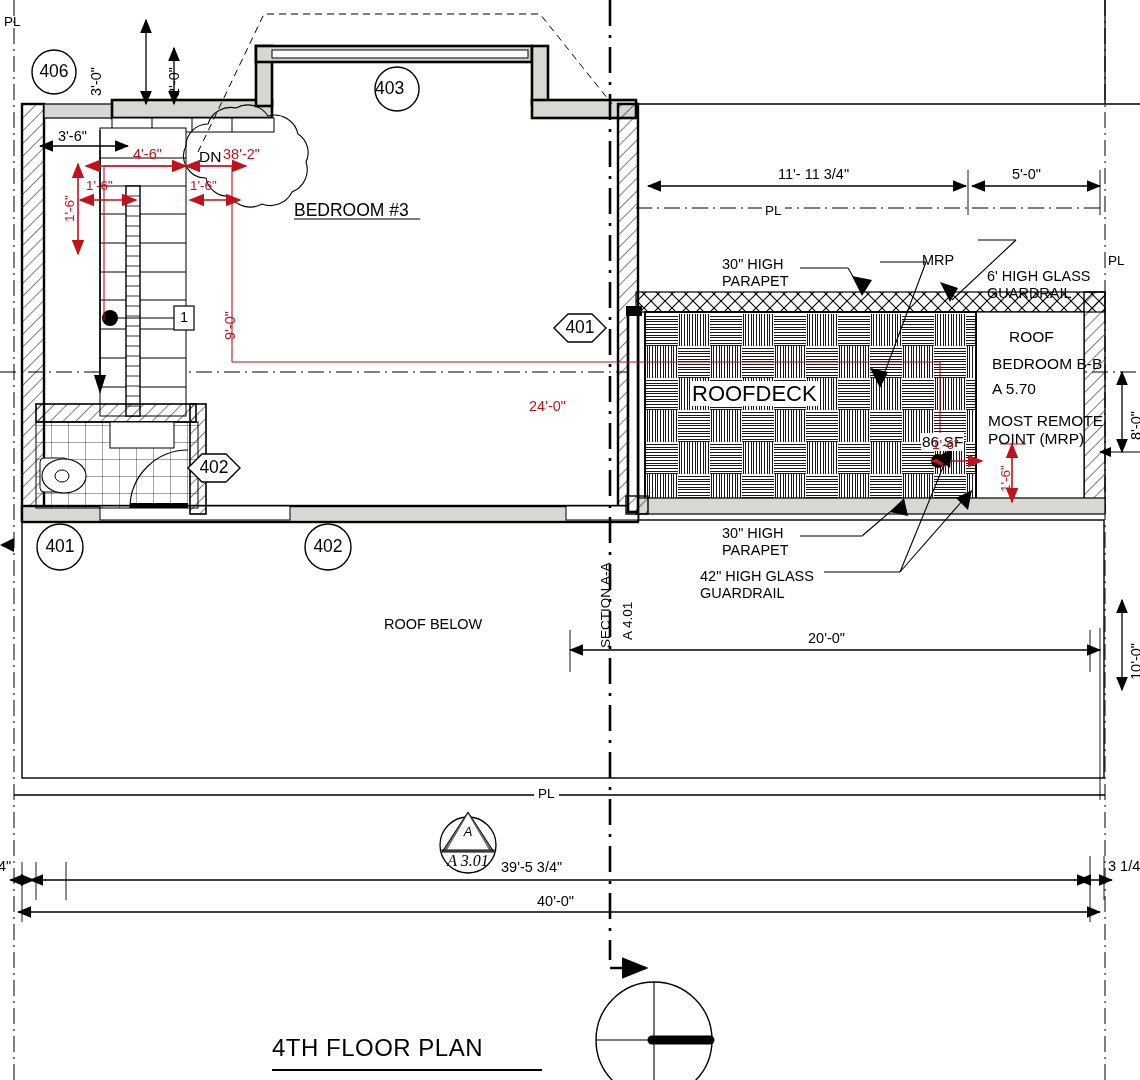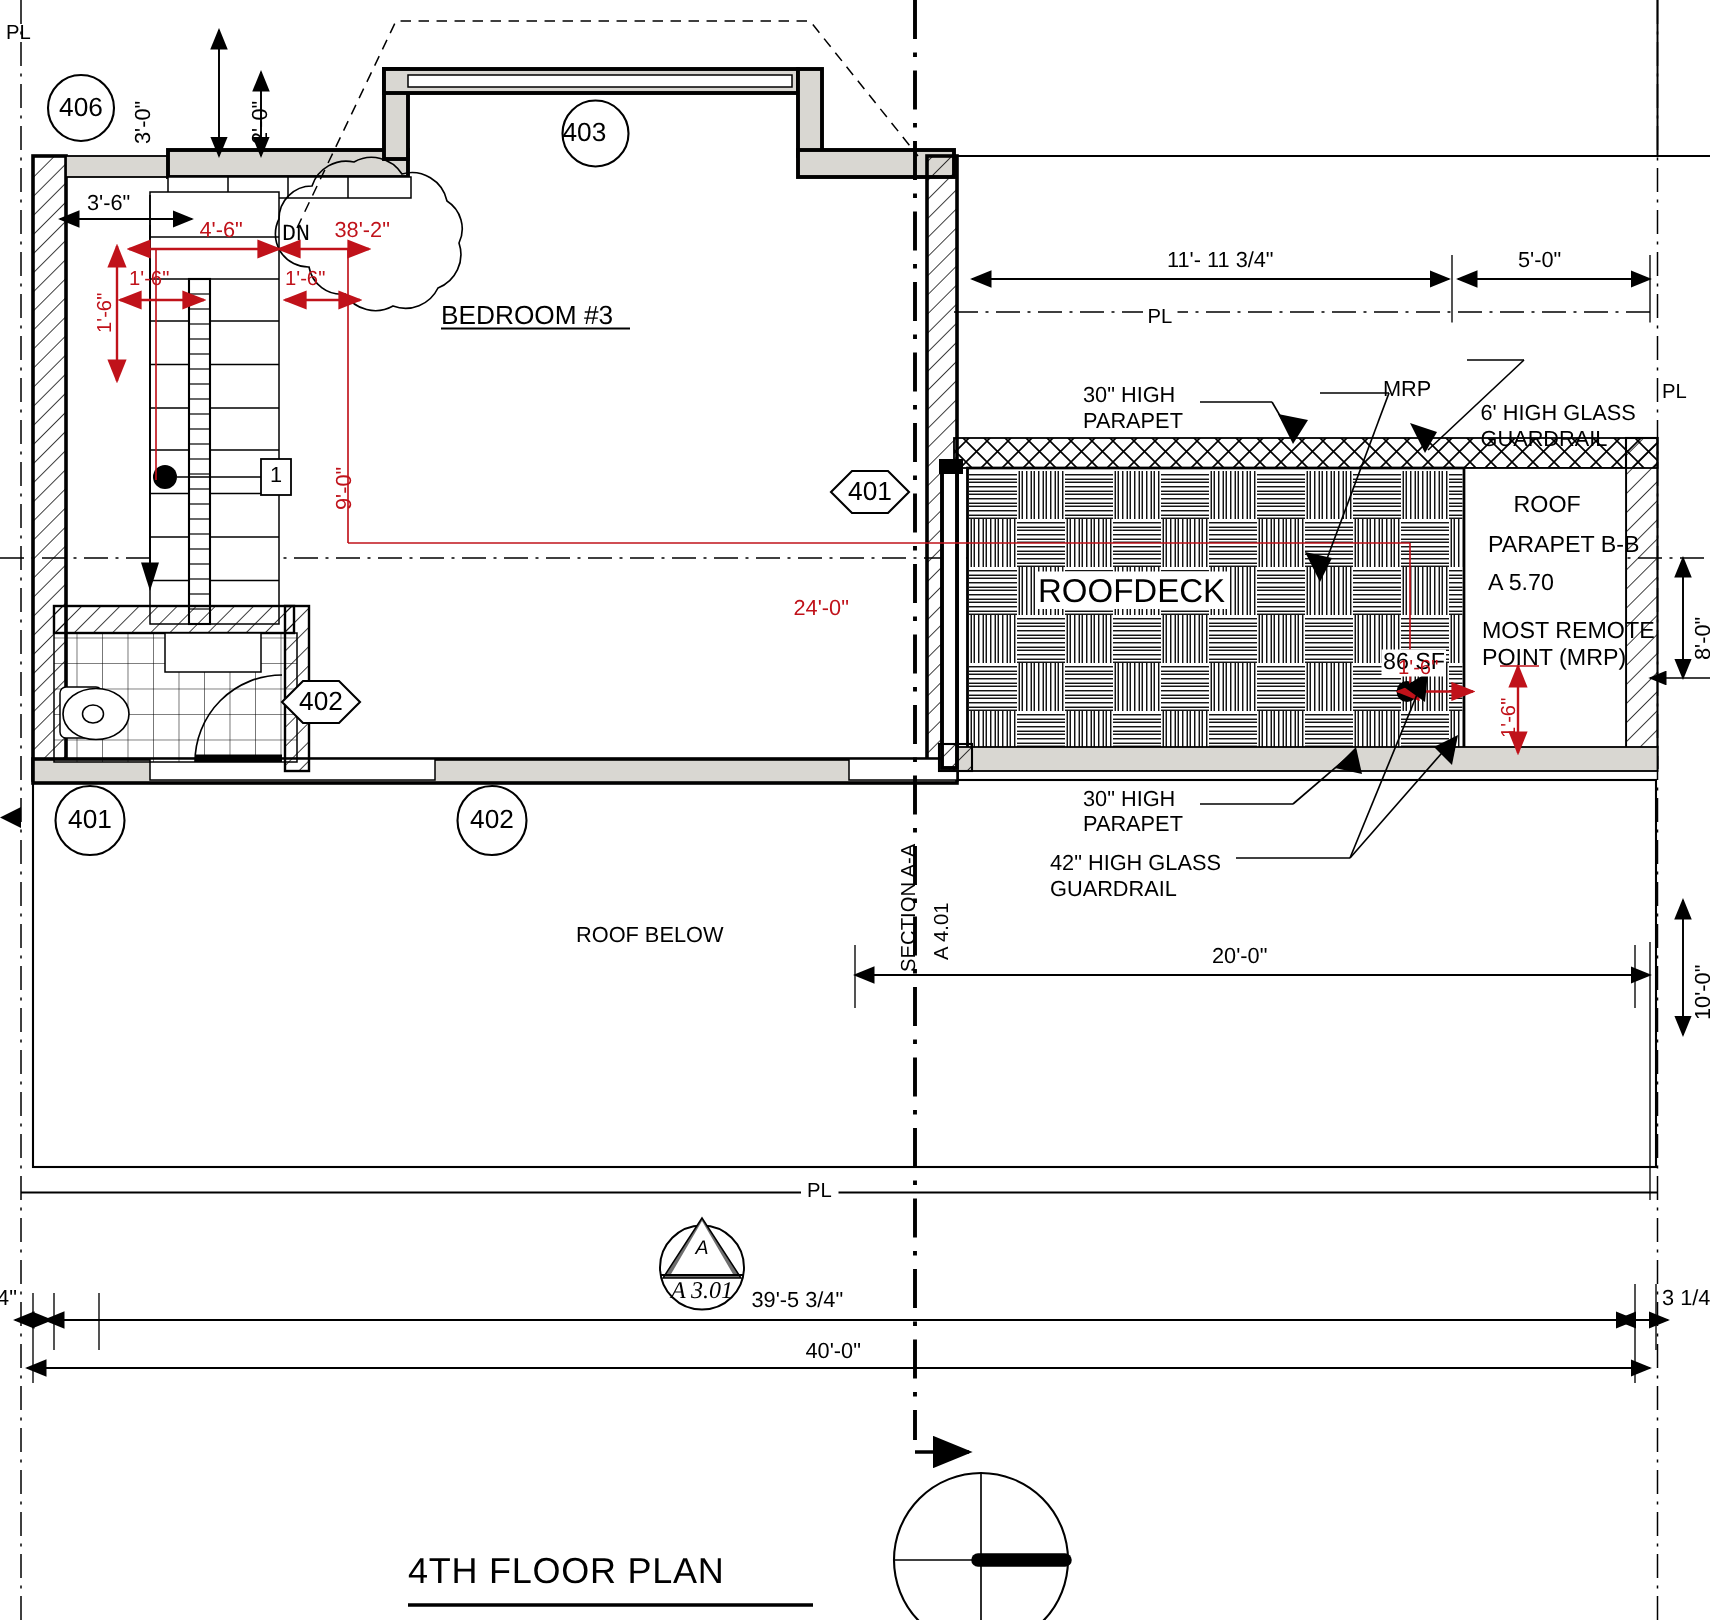--- a/index.html
+++ b/index.html
@@ -417,35 +417,35 @@
 <div class="lbl blk t17 ctr" style="left:192px;top:457px;width:44px;">402</div>
 <div class="lbl blk t14 ctr" style="left:176px;top:309px;width:16px;">1</div>
 <div class="lbl blk ctr" style="left:452px;top:825px;width:32px;font-size:13px;font-style:italic;">A</div>
 <div class="lbl blk ctr" style="left:440px;top:852px;width:56px;font-size:16px;font-style:italic;font-family:Liberation Serif, serif;">A 3.01</div>
 
 <div class="lbl blk t17" style="left:294px;top:200px;">BEDROOM #3</div>
 <div class="lbl blk t22" style="left:691px;top:381px;background:#fff;padding:0 1px;">ROOFDECK</div>
 <div class="lbl blk t15" style="left:921px;top:433px;background:#fff;padding:0 1px;">86 SF</div>
 <div class="lbl blk t14" style="left:384px;top:616px;">ROOF BELOW</div>
 <div class="lbl blk t15" style="left:1009px;top:328px;">ROOF</div>
-<div class="lbl blk t15" style="left:992px;top:355px;">PARAPET B-B</div>
+<div class="lbl blk t15" style="left:992px;top:355px;">BEDROOM B-B</div>
 <div class="lbl blk t15" style="left:992px;top:380px;">A 5.70</div>
 <div class="lbl blk t15" style="left:988px;top:412px;white-space:pre;">MOST REMOTE
 POINT (MRP)</div>
 
 <div class="lbl blk t14" style="left:722px;top:256px;white-space:pre;">30" HIGH
 PARAPET</div>
 <div class="lbl blk t14" style="left:722px;top:525px;white-space:pre;">30" HIGH
 PARAPET</div>
 <div class="lbl blk t14" style="left:987px;top:224px;white-space:pre;margin-top:44px;">6' HIGH GLASS
 GUARDRAIL</div>
 <div class="lbl blk t14" style="left:700px;top:568px;white-space:pre;">42" HIGH GLASS
 GUARDRAIL</div>
 <div class="lbl blk t14" style="left:922px;top:252px;">MRP</div>
-<div class="lbl blk t15" style="left:188px;top:148px;font-family:Liberation Mono, monospace;">DN</div>
+<div class="lbl blk t15" style="left:199px;top:148px;">DN</div>
 
 <div class="lbl blk t13" style="left:4px;top:14px;">PL</div>
 <div class="lbl blk t13" style="left:762px;top:203px;background:#fff;padding:0 3px;">PL</div>
 <div class="lbl blk t13" style="left:1108px;top:253px;">PL</div>
 <div class="lbl blk t13" style="left:534px;top:786px;background:#fff;padding:0 4px;">PL</div>
 
 <div class="lbl blk t13 vert" style="left:598px;top:648px;transform:rotate(-90deg);">SECTION A-A</div>
 <div class="lbl blk t13 vert" style="left:620px;top:640px;transform:rotate(-90deg);">A 4.01</div>
 
 <div class="lbl blk t14 vert" style="left:88px;top:96px;transform:rotate(-90deg);">3'-0"</div>

